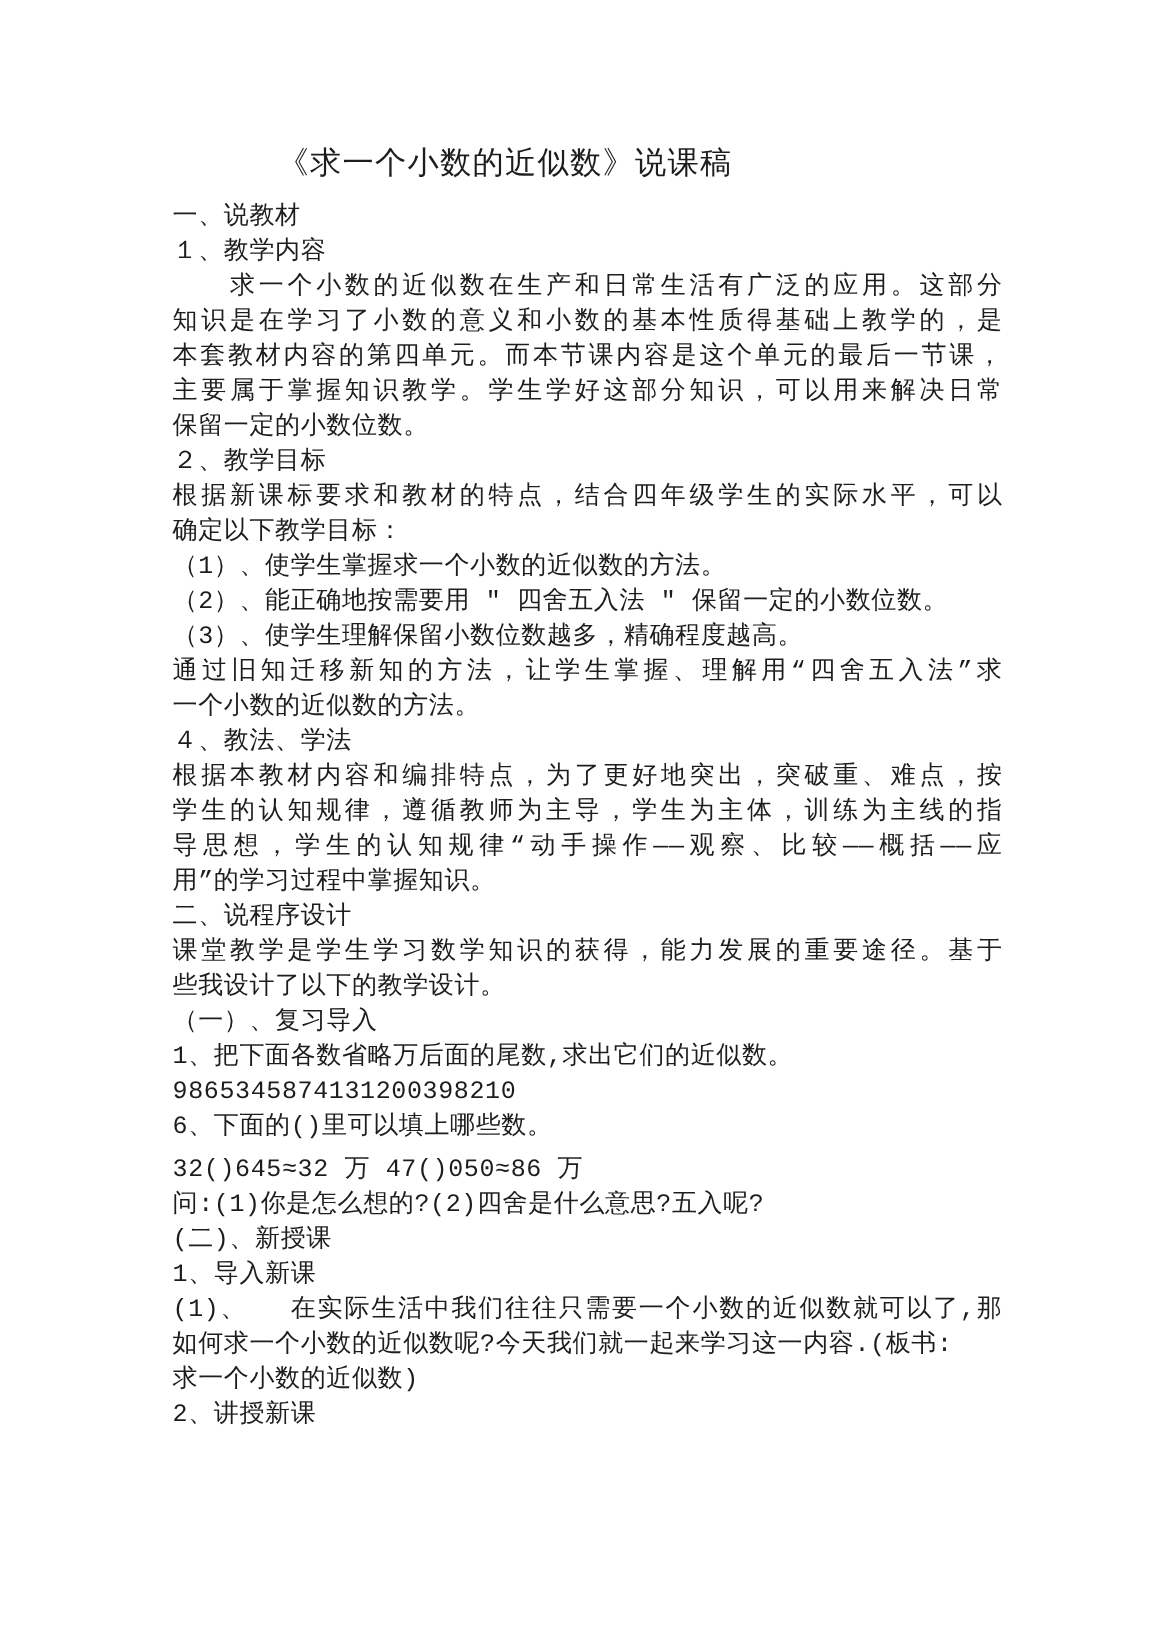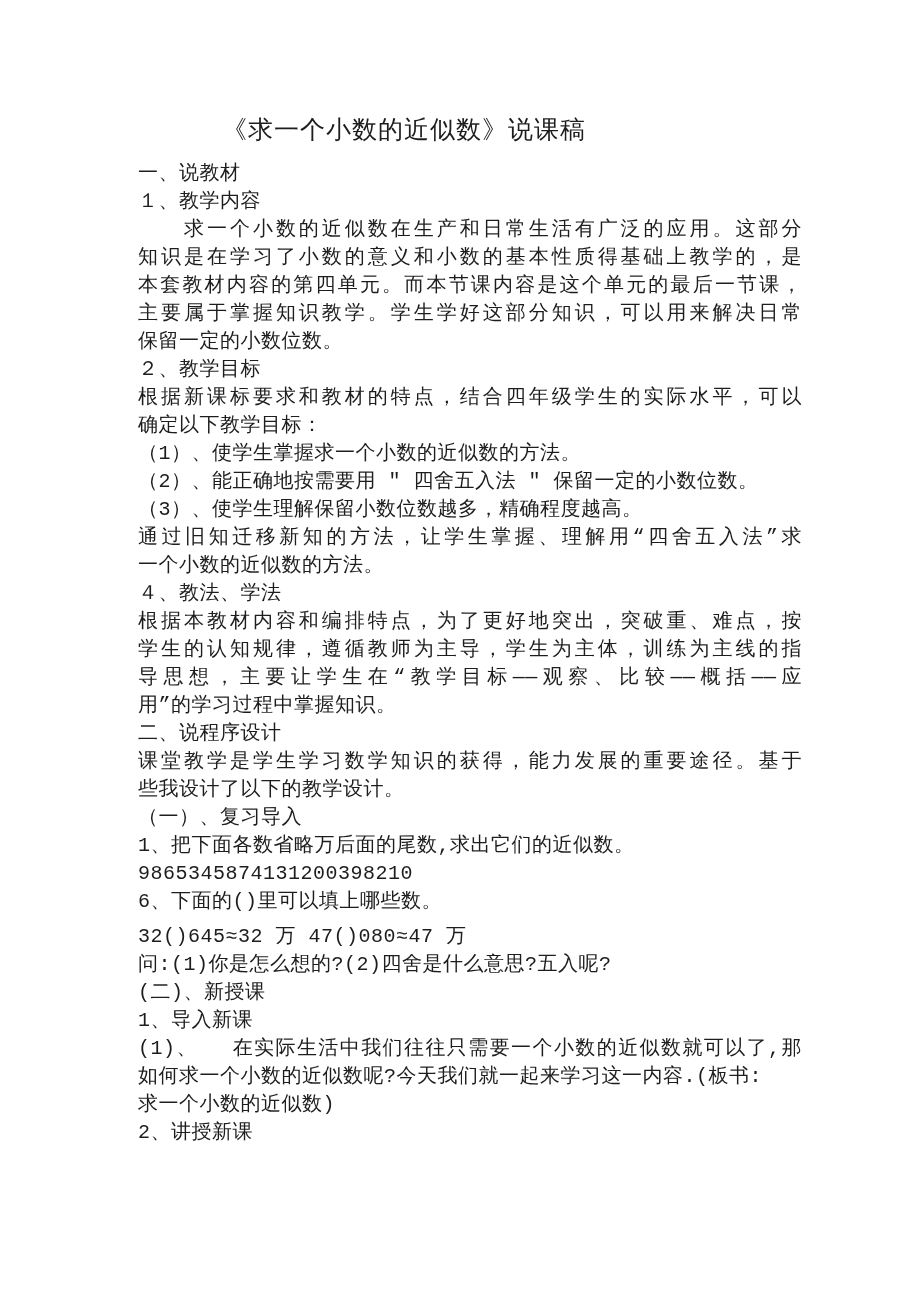--- a/index.html
+++ b/index.html
@@ -67,30 +67,30 @@
         <div class="line full">根据新课标要求和教材的特点，结合四年级学生的实际水平，可以</div>
         <div class="line">确定以下教学目标：</div>
         <div class="line">（1）、使学生掌握求一个小数的近似数的方法。</div>
         <div class="line">（2）、能正确地按需要用 " 四舍五入法 " 保留一定的小数位数。</div>
         <div class="line">（3）、使学生理解保留小数位数越多，精确程度越高。</div>
         <div class="line full">通过旧知迁移新知的方法，让学生掌握、理解用“四舍五入法”求</div>
         <div class="line">一个小数的近似数的方法。</div>
         <div class="line">４、教法、学法</div>
         <div class="line full">根据本教材内容和编排特点，为了更好地突出，突破重、难点，按</div>
         <div class="line full">学生的认知规律，遵循教师为主导，学生为主体，训练为主线的指</div>
-        <div class="line full">导思想，主要让学生在“教学目标——观察、比较——概括——应</div>
+        <div class="line full">导思想，学生的认知规律“动手操作——观察、比较——概括——应</div>
         <div class="line">用”的学习过程中掌握知识。</div>
         <div class="line">二、说程序设计</div>
         <div class="line full">课堂教学是学生学习数学知识的获得，能力发展的重要途径。基于</div>
         <div class="line">些我设计了以下的教学设计。</div>
         <div class="line">（一）、复习导入</div>
         <div class="line">1、把下面各数省略万后面的尾数,求出它们的近似数。</div>
         <div class="line">9865345874131200398210</div>
         <div class="line">6、下面的()里可以填上哪些数。</div>
-        <div class="line gap">32()645≈32 万 47()080≈47 万</div>
+        <div class="line gap">32()645≈32 万 47()050≈86 万</div>
         <div class="line">问:(1)你是怎么想的?(2)四舍是什么意思?五入呢?</div>
         <div class="line">(二)、新授课</div>
         <div class="line">1、导入新课</div>
         <div class="line full">(1)、　 在实际生活中我们往往只需要一个小数的近似数就可以了,那</div>
         <div class="line">如何求一个小数的近似数呢?今天我们就一起来学习这一内容.(板书:</div>
         <div class="line">求一个小数的近似数)</div>
         <div class="line">2、讲授新课</div>
       </div>
   </div>
 </div>

